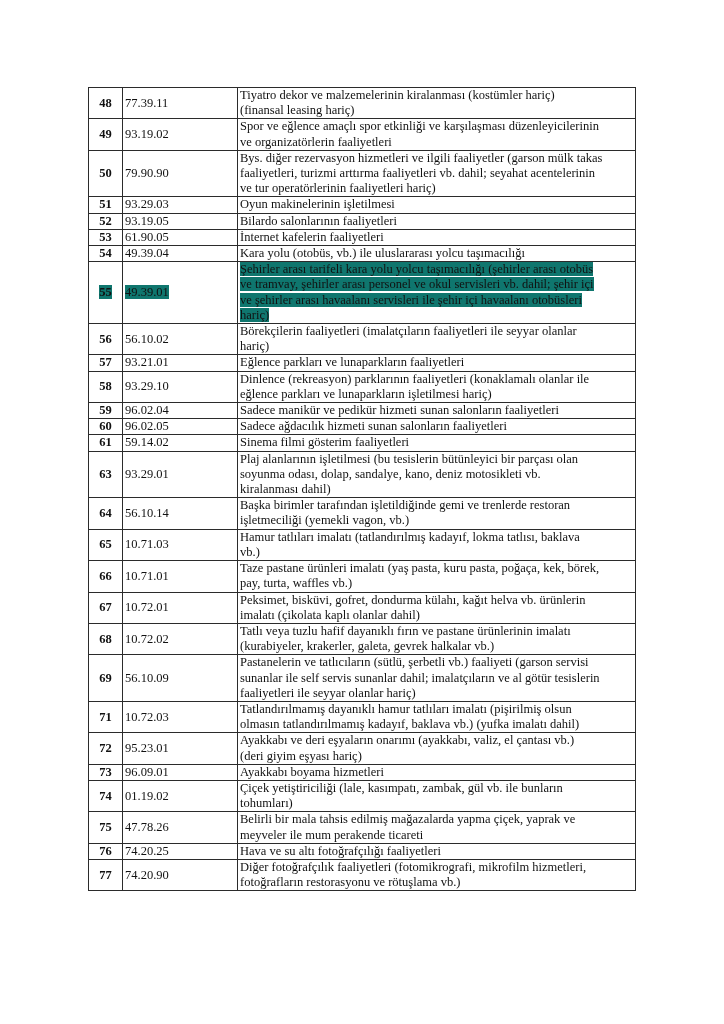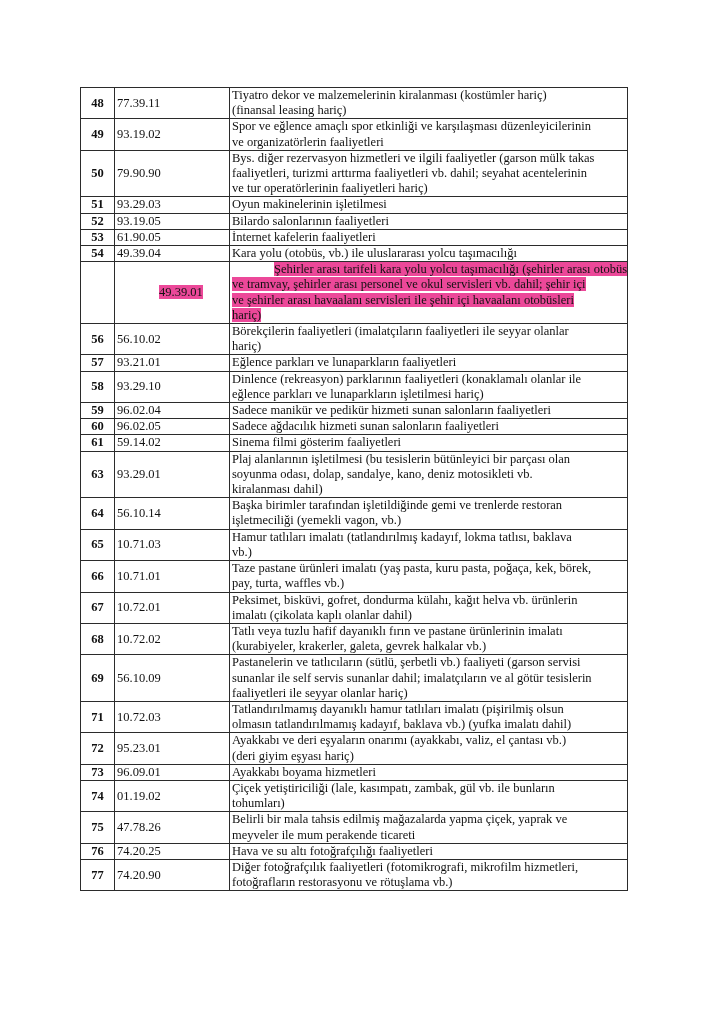--- a/index.html
+++ b/index.html
@@ -14,21 +14,21 @@
   }
   .page {
     position: relative;
     width: 724px;
     height: 1024px;
     background: #ffffff;
     overflow: hidden;
   }
   table.code-table {
     position: absolute;
-    left: 80px;
+    left: 88px;
     top: 87px;
     width: 547px;
     border-collapse: collapse;
     table-layout: fixed;
   }
   table.code-table td {
     border: 1px solid #2b2b2b;
     vertical-align: middle;
     font-size: 12.5px;
     line-height: 15.2px;
@@ -42,22 +42,21 @@
   td.col-code {
     text-align: left;
   }
   td.col-desc {
     padding: 0 3px 0 4px;
   }
   td.col-desc span {
     white-space: pre;
   }
   tr.hl span {
-    background-color: #ec4899;
-    margin-left: 42px;
+    background-color: #0f766e;
   }
 </style>
 </head>
 <body>
 
 <div class="page">
   <table class="code-table">
     <colgroup>
       <col style="width:34px">
       <col style="width:115px">

